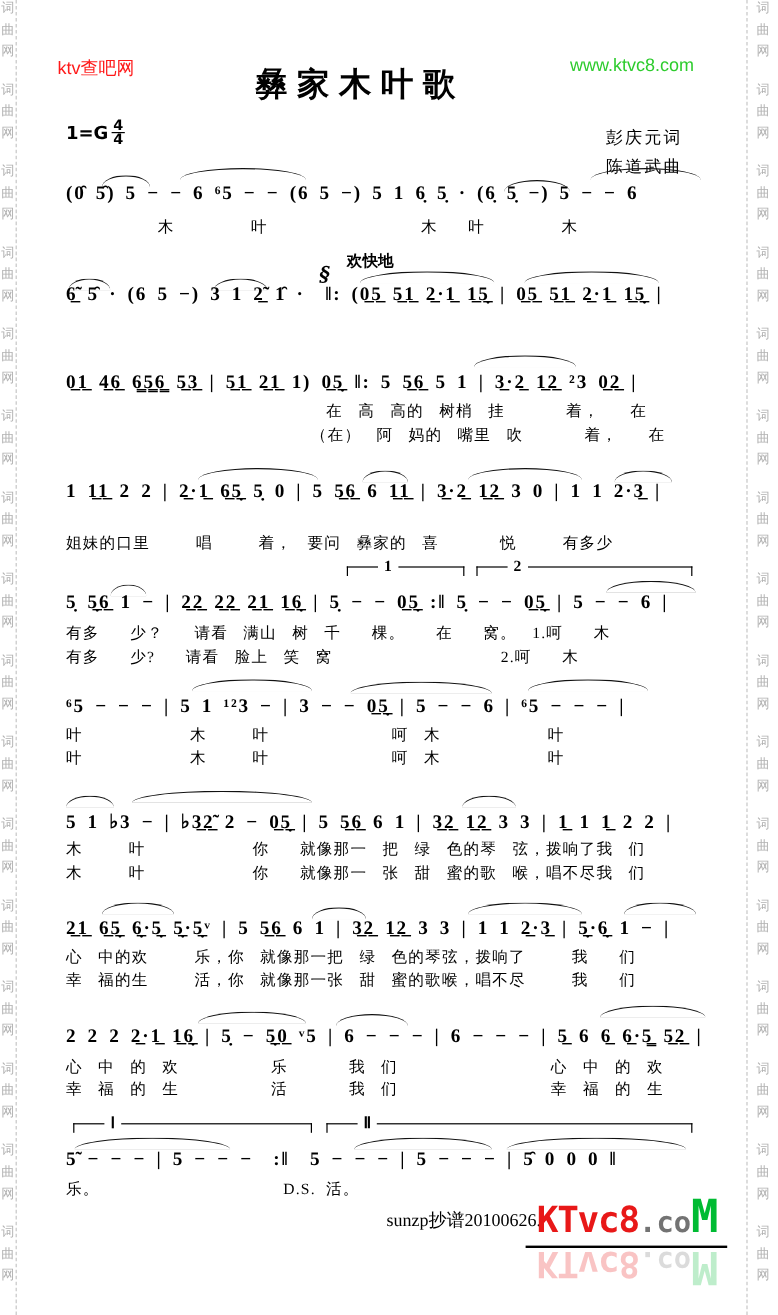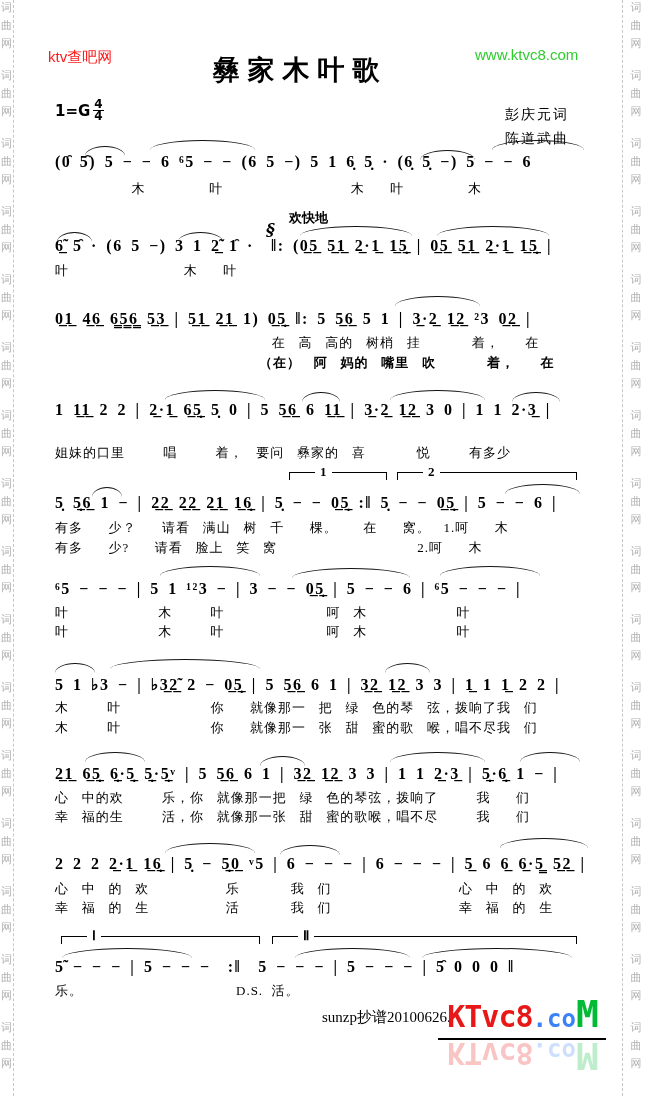--- a/index.html
+++ b/index.html
@@ -43,21 +43,21 @@
        border-left:1.5px solid #000;}
   .volta:before{left:0;} .volta:after{right:0;}
   .volta .vlabel{position:absolute;top:-9px;left:26px;background:#fff;padding:0 5px;
        font-size:13px;font-weight:bold;font-family:"Liberation Serif",serif;}
   
   .transcriber{position:absolute;left:322px;top:1008px;font-size:15px;}
   .logo{position:absolute;left:438px;top:992px;width:168px;border-bottom:2.5px solid #000;
         padding-bottom:2px;white-space:nowrap;font-family:"DejaVu Sans Mono",monospace;
         font-weight:bold;display:block;text-align:center;}
   .logo .p1{color:#e81818;font-size:30px;letter-spacing:-1px;}
-  .logo .p2{color:#3b82f6;font-size:24px;}
+  .logo .p2{color:#737373;font-size:24px;}
   .logo .p3{color:#00bb33;font-size:38px;letter-spacing:-2px;}
   .logo-reflect{top:1032px;border-bottom:none;transform:scaleY(-1);opacity:0.25;
         filter:blur(0.4px);}
 </style>
 </head>
 <body>
 
 <div class="page">
 
   <div class="wm-col wm-left">
@@ -216,26 +216,25 @@
   <div class="arc" style="left:420px;top:150px;width:55px;"></div>
   <div class="arc" style="left:492px;top:140px;width:92px;"></div>
   <div class="music" style="top:153px;">(0̑ 5̑) 5 − − 6 ⁶5 − − (6 5 −) 5 1 6̣ 5̣ · (6̣ 5̣ −) 5 − − 6</div>
   <div class="lyrics" style="top:180px;">                  木               叶                              木      叶               木</div>
 
   <div class="arc" style="left:57px;top:232px;width:35px;"></div>
   <div class="arc" style="left:178px;top:232px;width:45px;"></div>
   <div class="arc" style="left:300px;top:226px;width:112px;"></div>
   <div class="arc" style="left:437px;top:226px;width:112px;"></div>
   <div class="music" style="top:237px;">6̲̃ 5̑ · (6 5 −) 3 1 2̲̃ 1̑ ·  ‖: (0̲5̲ 5̲1̲ 2̲·1̲ 1̲5̲̣ | 0̲5̲ 5̲1̲ 2̲·1̲ 1̲5̲̣ |</div>
-  <div class="lyrics" style="top:262px;">叶                           木      叶</div>
 
   <div class="arc" style="left:395px;top:296px;width:85px;"></div>
   <div class="music" style="top:310px;">0̲1̲ 4̲6̲ 6̳5̳6̳ 5̲3̲ | 5̲1̲ 2̲1̲ 1) 0̲5̲̣ ‖: 5 5̲6̲ 5 1 | 3̲·2̲ 1̲2̲ ²3 0̲2̲ |</div>
   <div class="lyrics" style="top:334px;">                                                   在   高   高的   树梢   挂            着，      在</div>
-  <div class="lyrics" style="top:354px;font-weight:bold;">                                                （在）   阿   妈的   嘴里   吹            着，      在</div>
+  <div class="lyrics" style="top:354px;">                                                （在）   阿   妈的   嘴里   吹            着，      在</div>
 
   <div class="arc" style="left:165px;top:390px;width:100px;"></div>
   <div class="arc" style="left:302px;top:392px;width:38px;"></div>
   <div class="arc" style="left:390px;top:390px;width:95px;"></div>
   <div class="arc" style="left:512px;top:392px;width:48px;"></div>
   <div class="music" style="top:401px;">1 1̲1̲ 2 2 | 2̲·1̲ 6̲5̲̣ 5̣ 0 | 5 5̲6̲ 6 1̲1̲ | 3̲·2̲ 1̲2̲ 3 0 | 1 1 2·3̲ |</div>
   <div class="lyrics" style="top:444px;">姐妹的口里         唱         着，   要问   彝家的   喜            悦         有多少</div>
 
   <div class="volta" style="left:289px;top:472px;width:98px;">
     <span class="vlabel">1</span>

